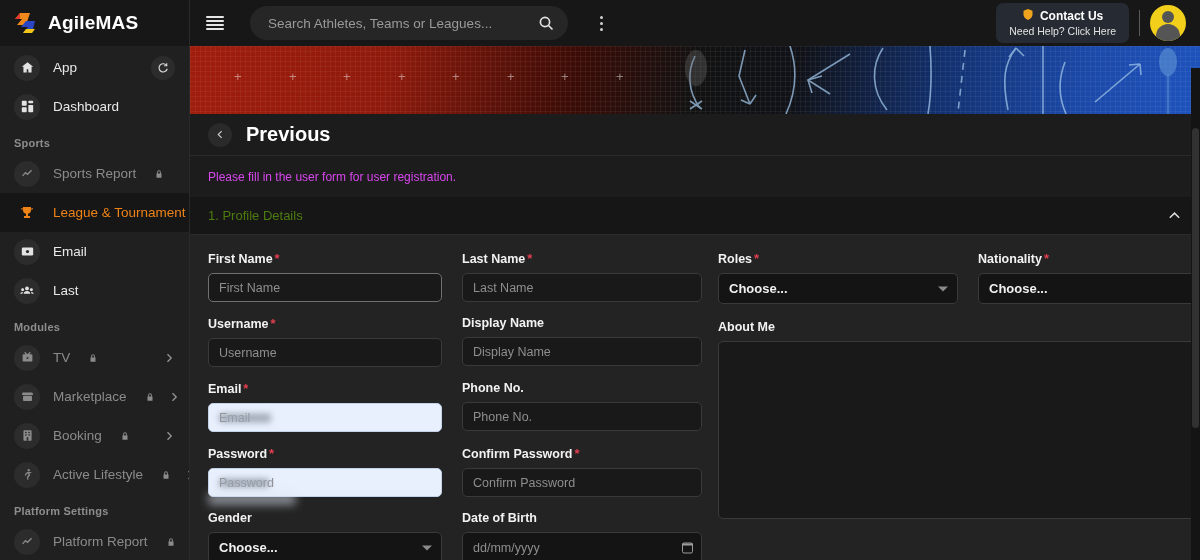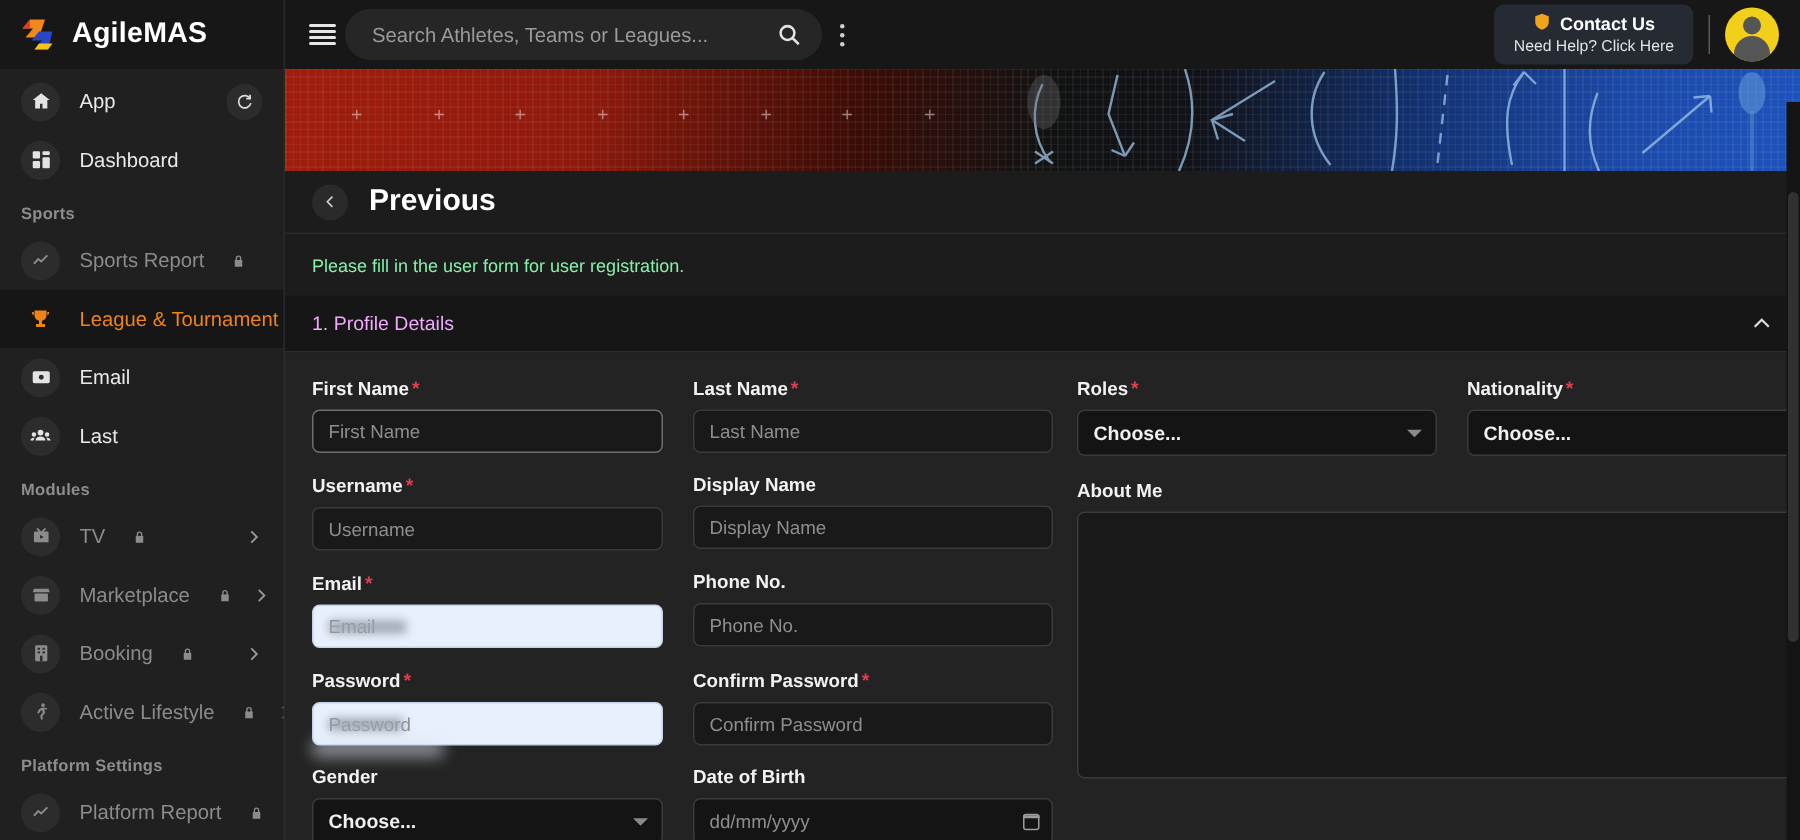--- a/index.html
+++ b/index.html
@@ -66,21 +66,21 @@
   .main {
     flex: 1; height: 560px;
     background: #1c1c1c;
     display: flex; flex-direction: column;
     position: relative; overflow: hidden;
   }
   .topbar {
     height: 46px; flex: 0 0 46px;
     background: #171717;
     display: flex; align-items: center;
-    padding: 0 10px 0 16px; gap: 6px;
+    padding: 0 10px 0 16px; gap: 26px;
   }
   .hamburger { width: 18px; height: 14px; display:flex; flex-direction:column; justify-content:space-between; cursor:pointer; }
   .hamburger i { display:block; height:2px; background:#e6e6e6; border-radius:1px; }
   .search-wrap {
     width: 318px; height: 34px; border-radius: 17px;
     background: #262626; display: flex; align-items: center;
     padding: 0 14px 0 18px;
   }
   .search-input {
     flex: 1; background: transparent; border: 0; outline: 0;
@@ -129,31 +129,31 @@
     padding: 0 18px; border-bottom: 1px solid #2b2b2b;
     background: #1c1c1c;
   }
   .back-btn {
     width: 24px; height: 24px; border-radius: 50%; background: #2a2a2a;
     display: flex; align-items: center; justify-content: center;
     color: #cfcfcf; font-size: 12px; cursor: pointer;
   }
   .page-title { color: #fff; font-size: 20px; font-weight: bold; }
   .form-hint {
-    color: #86efac; font-size: 12px;
+    color: #d946ef; font-size: 12px;
     padding: 14px 0 13px 18px; background: #1c1c1c;
   }
 
   
   .acc-head {
     background: #161616; height: 38px;
     display: flex; align-items: center; padding: 0 18px;
     border-bottom: 1px solid #2b2b2b;
   }
-  .acc-title { color: #f0abfc; font-size: 13px; font-weight: 500; }
+  .acc-title { color: #4d7c0f; font-size: 13px; font-weight: 500; }
   .acc-chev { margin-left: auto; color: #dcdcdc; display: flex; cursor: pointer; }
 
   .form-body {
     flex: 1; overflow: hidden; background: #232323;
     padding: 16px 18px 0 18px;
     display: flex; gap: 12px;
   }
   .col-left { width: 498px; flex: 0 0 498px; }
   .col-right { flex: 1; }
   .row2 { display: flex; gap: 20px; }

